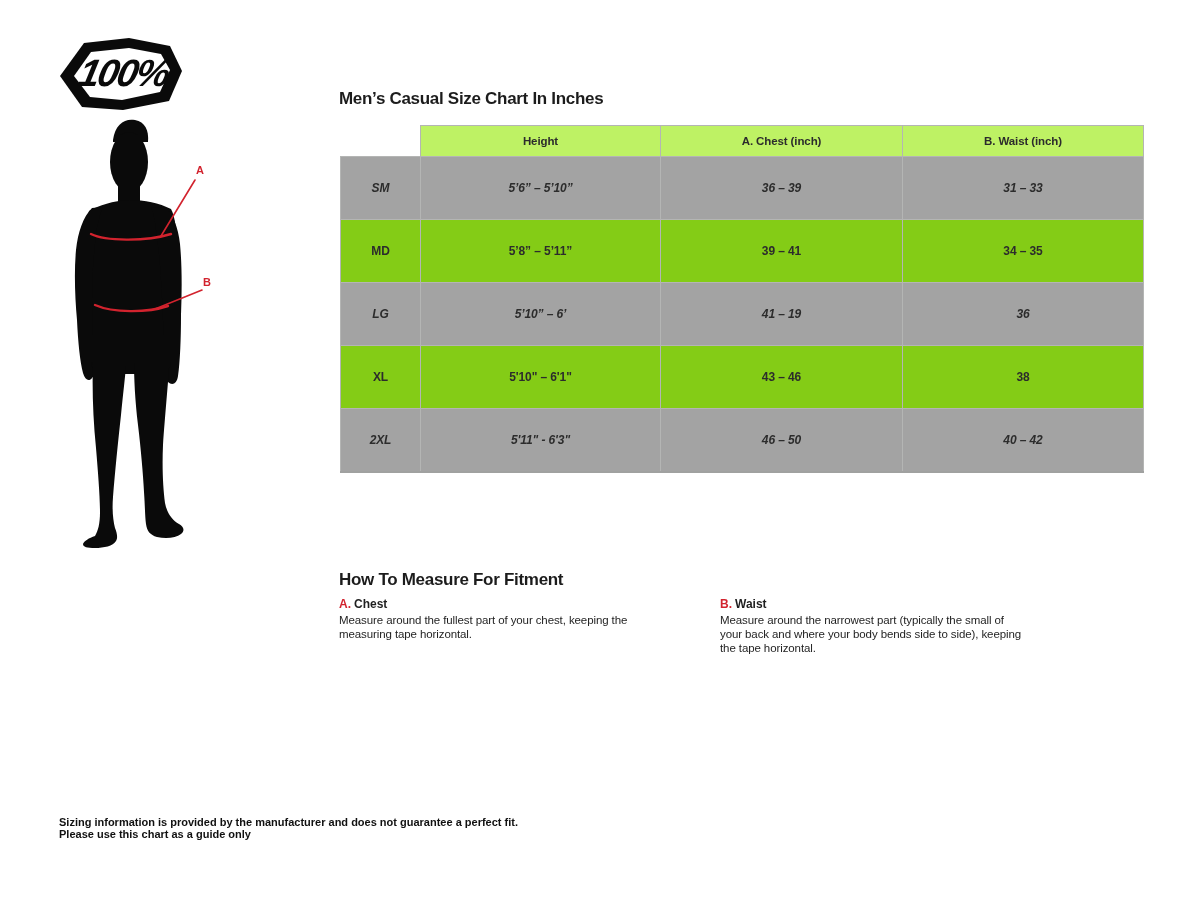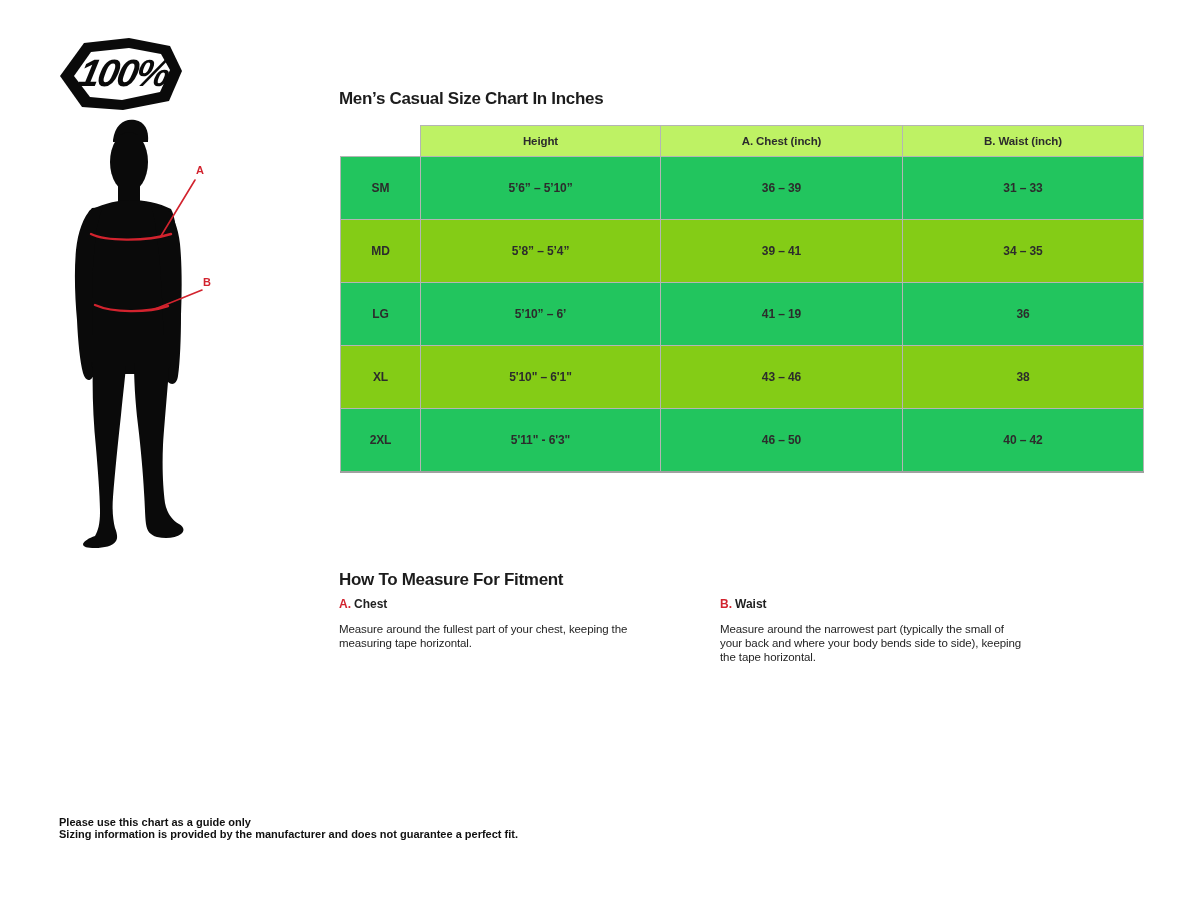--- a/index.html
+++ b/index.html
@@ -31,29 +31,29 @@
     border-collapse:collapse;table-layout:fixed;
   }
   .size-table th,.size-table td{
     border:1px solid #b4b5b4;text-align:center;vertical-align:middle;
     font-weight:bold;font-size:12px;letter-spacing:-0.1px;color:#2c2c2c;
     padding:0;
   }
   .size-table thead th{height:30px;background:#bef264;font-size:11.5px;}
   .size-table thead th.blank{border:none;background:transparent;}
   .size-table tbody td{height:62px;}
-  .size-table tbody tr.odd td{background:#22c55e;}
+  .size-table tbody tr.odd td{background:#a3a3a3;font-style:italic;}
   .size-table tbody tr.even td{background:#84cc16;}
   .size-table tbody tr:last-child td{border-bottom:2px solid #a0a1a0;}
 
   
   .measure{position:absolute;top:597px;width:302px;}
   .measure-a{left:339px;}
   .measure-b{left:720px;}
-  .measure-head{font-size:12px;font-weight:bold;color:#1f1f1f;margin-bottom:11px;}
+  .measure-head{font-size:12px;font-weight:bold;color:#1f1f1f;margin-bottom:2px;}
   .measure-head .red{margin-right:3px;}
   .measure p{margin:0;font-size:11.5px;font-weight:normal;line-height:14px;letter-spacing:-0.1px;color:#1f1f1f;}
   .red{color:#d2232e;}
 
   
   .footer{left:59px;top:816px;font-size:11px;font-weight:bold;line-height:12px;color:#111;}
 </style>
 </head>
 <body>
 
@@ -110,21 +110,21 @@
   </thead>
   <tbody>
     <tr class="odd">
       <td>SM</td>
       <td>5’6” – 5’10”</td>
       <td>36 – 39</td>
       <td>31 – 33</td>
     </tr>
     <tr class="even">
       <td>MD</td>
-      <td>5’8” – 5’4”</td>
+      <td>5’8” – 5’11”</td>
       <td>39 – 41</td>
       <td>34 – 35</td>
     </tr>
     <tr class="odd">
       <td>LG</td>
       <td>5’10” – 6’</td>
       <td>41 – 19</td>
       <td>36</td>
     </tr>
     <tr class="even">
@@ -152,15 +152,15 @@
 </div>
 
 <div class="measure measure-b">
   <div class="measure-head">
     <span class="red">B.</span><span>Waist</span>
   </div>
   <p>Measure around the narrowest part (typically the small of your back and where your body bends side to side), keeping the tape horizontal.</p>
 </div>
 
 <div class="abs footer">
+  <div>Sizing information is provided by the manufacturer and does not guarantee a perfect fit.</div>
   <div>Please use this chart as a guide only</div>
-  <div>Sizing information is provided by the manufacturer and does not guarantee a perfect fit.</div>
 </div>
 
 </body></html>

